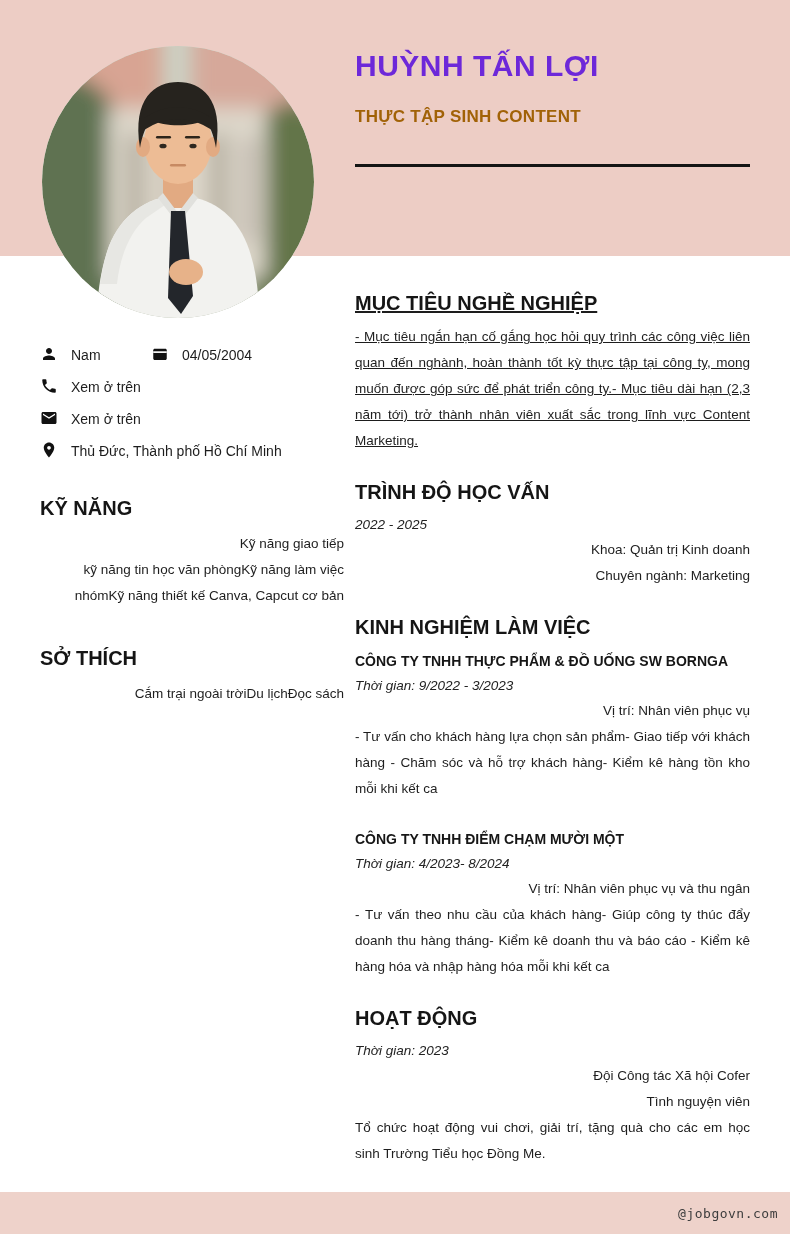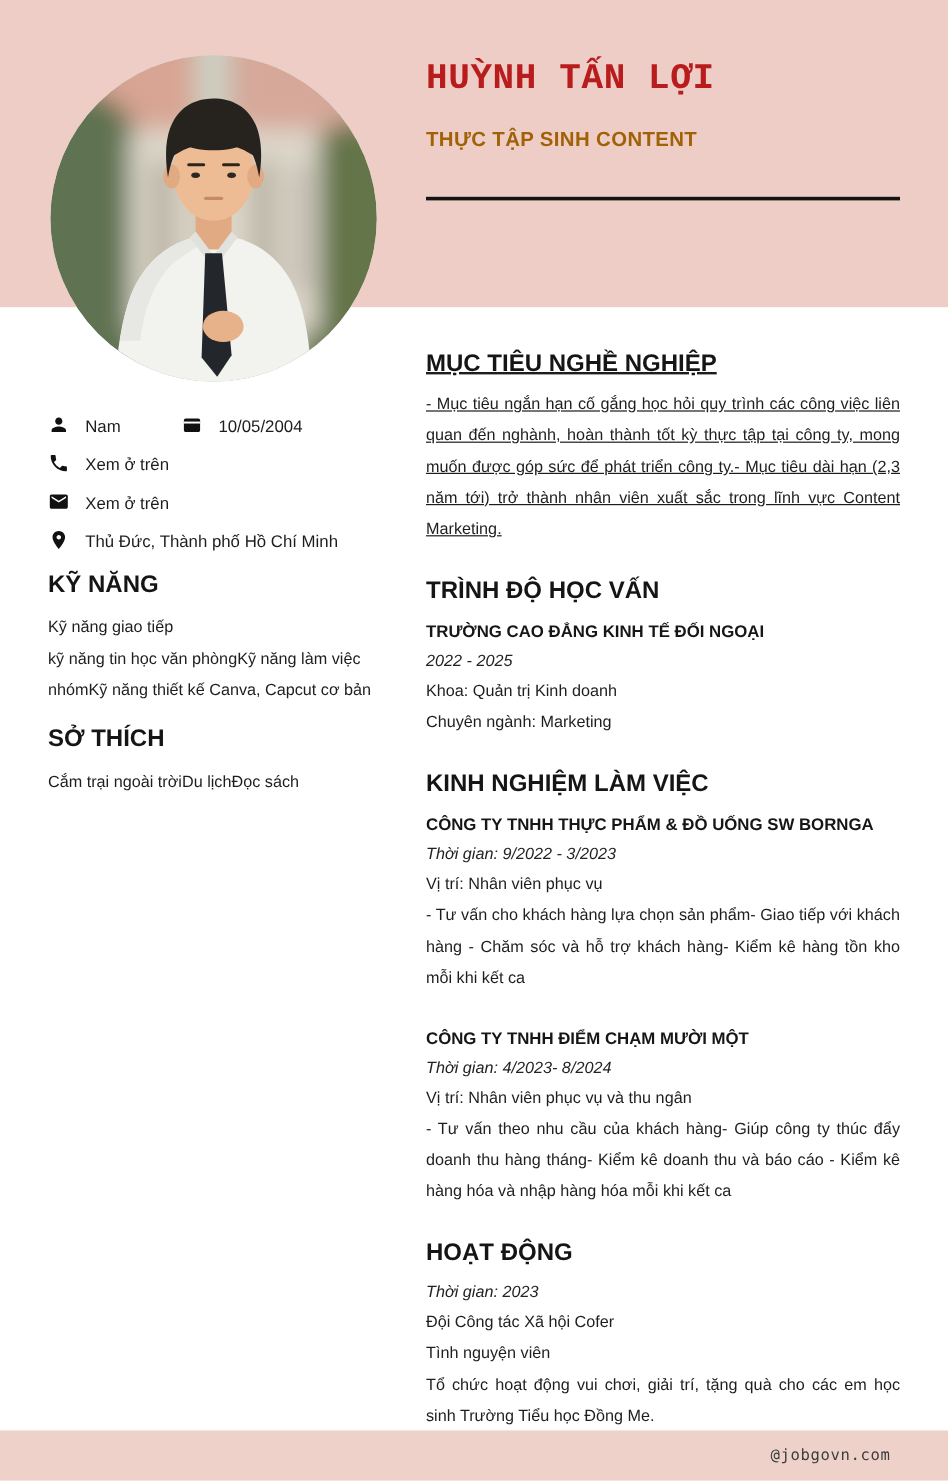--- a/index.html
+++ b/index.html
@@ -12,44 +12,44 @@
   }
   *{margin:0;padding:0;box-sizing:border-box;}
   html,body{background:#fff;}
   body{
     width:790px;height:1234px;position:relative;overflow:hidden;
     font-family:var(--font-main);color:var(--c-text);
   }
   .banner{position:absolute;left:0;top:0;width:790px;height:256px;background:var(--c-banner);}
   .footer-bar{
     position:absolute;left:0;bottom:0;width:790px;height:42px;background:var(--c-footer);
-    display:flex;align-items:center;justify-content:flex-end;padding-right:48px;
+    display:flex;align-items:center;justify-content:flex-end;padding-right:12px;
   }
   .watermark{font-family:"DejaVu Sans Mono",monospace;font-size:13px;color:#3d3d3d;letter-spacing:.5px;}
   .photo-wrap{
     position:absolute;left:42px;top:46px;width:272px;height:272px;border-radius:50%;
     overflow:hidden;background:#cdd2c6;
   }
   .photo-wrap svg{display:block;width:100%;height:100%;}
   .header-block{position:absolute;left:355px;top:48px;width:395px;}
-  .name{font-size:30px;font-weight:700;letter-spacing:.5px;line-height:1.2;color:#b91c1c;font-family:Liberation Mono, monospace;}
+  .name{font-size:30px;font-weight:700;letter-spacing:.5px;line-height:1.2;color:#6d28d9;}
   .job-title{font-size:17px;font-weight:700;letter-spacing:.3px;margin-top:23px;color:#a16207;}
   .divider{margin-top:37px;height:3px;background:var(--c-line);width:395px;}
 
   .left-col{position:absolute;left:40px;top:343px;width:304px;}
   .right-col{position:absolute;left:355px;top:291px;width:395px;}
 
   .info-row{display:flex;align-items:flex-end;height:20px;margin-bottom:12px;}
   .info-row .icn{width:18px;height:18px;flex:0 0 18px;margin-right:13px;}
   .info-row .icn svg{display:block;width:18px;height:18px;fill:#111;}
   .info-text{font-size:14px;color:#1d1d1d;white-space:nowrap;}
   .pair-gap{width:80px;}
   .sec-heading{font-size:20px;font-weight:700;color:#151515;line-height:24px;}
-  .left-col .sec-heading{margin-top:16px;margin-bottom:11px;}
-  .body-text{font-size:13.5px;line-height:26px;color:#1e1e1e;}
+  .left-col .sec-heading{margin-top:37px;margin-bottom:11px;}
+  .body-text{font-size:13.5px;line-height:26px;color:#1e1e1e;text-align:right;}
   .just{text-align:justify;}
 
   .r-section{margin-top:26px;}
   .r-section:first-child{margin-top:0;text-decoration:underline;}
   .right-col .sec-heading{margin-bottom:9px;}
   .sub-heading{font-size:14px;font-weight:700;color:#161616;line-height:26px;margin-top:2px;}
   .italic-line{font-size:13.5px;font-style:italic;line-height:24px;color:#222;}
   .job-block + .job-block{margin-top:24px;}
 </style>
 </head>
@@ -126,21 +126,21 @@
           <path d="M12 12c2.21 0 4-1.79 4-4s-1.79-4-4-4-4 1.79-4 4 1.79 4 4 4zm0 2c-2.67 0-8 1.34-8 4v2h16v-2c0-2.66-5.33-4-8-4z"></path>
         </svg>
     </span>
     <span class="info-text pair-gap">Nam</span>
     <span class="icn">
       <svg viewBox="0 0 24 24">
           <path d="M5 5h14c1.1 0 2 .9 2 2v11c0 1.1-.9 2-2 2H5c-1.1 0-2-.9-2-2V7c0-1.1.9-2 2-2z"></path>
           <rect x="3" y="8.4" width="18" height="2.2" fill="#fff"></rect>
         </svg>
     </span>
-    <span class="info-text">10/05/2004</span>
+    <span class="info-text">04/05/2004</span>
   </div>
 
   <div class="info-row">
     <span class="icn">
       <svg viewBox="0 0 24 24">
           <path d="M6.62 10.79c1.44 2.83 3.76 5.14 6.59 6.59l2.2-2.2c.27-.27.67-.36 1.02-.24 1.12.37 2.33.57 3.57.57.55 0 1 .45 1 1V20c0 .55-.45 1-1 1-9.39 0-17-7.61-17-17 0-.55.45-1 1-1h3.5c.55 0 1 .45 1 1 0 1.25.2 2.45.57 3.57.11.35.03.74-.25 1.02l-2.2 2.2z"></path>
         </svg>
     </span>
     <span class="info-text">Xem ở trên</span>
   </div>
@@ -174,21 +174,20 @@
 
 <div class="right-col">
 
   <div class="r-section">
     <div class="sec-heading">MỤC TIÊU NGHỀ NGHIỆP</div>
     <div class="body-text just">- Mục tiêu ngắn hạn cố gắng học hỏi quy trình các công việc liên quan đến nghành, hoàn thành tốt kỳ thực tập tại công ty, mong muốn được góp sức để phát triển công ty.- Mục tiêu dài hạn (2,3 năm tới) trở thành nhân viên xuất sắc trong lĩnh vực Content Marketing.</div>
   </div>
 
   <div class="r-section">
     <div class="sec-heading">TRÌNH ĐỘ HỌC VẤN</div>
-    <div class="sub-heading">TRƯỜNG CAO ĐẲNG KINH TẾ ĐỐI NGOẠI</div>
     <div class="italic-line">2022 - 2025</div>
     <div class="body-text">Khoa: Quản trị Kinh doanh</div>
     <div class="body-text">Chuyên ngành: Marketing</div>
   </div>
 
   <div class="r-section">
     <div class="sec-heading">KINH NGHIỆM LÀM VIỆC</div>
 
     <div class="job-block">
       <div class="sub-heading">CÔNG TY TNHH THỰC PHẨM &amp; ĐỒ UỐNG SW BORNGA</div>

